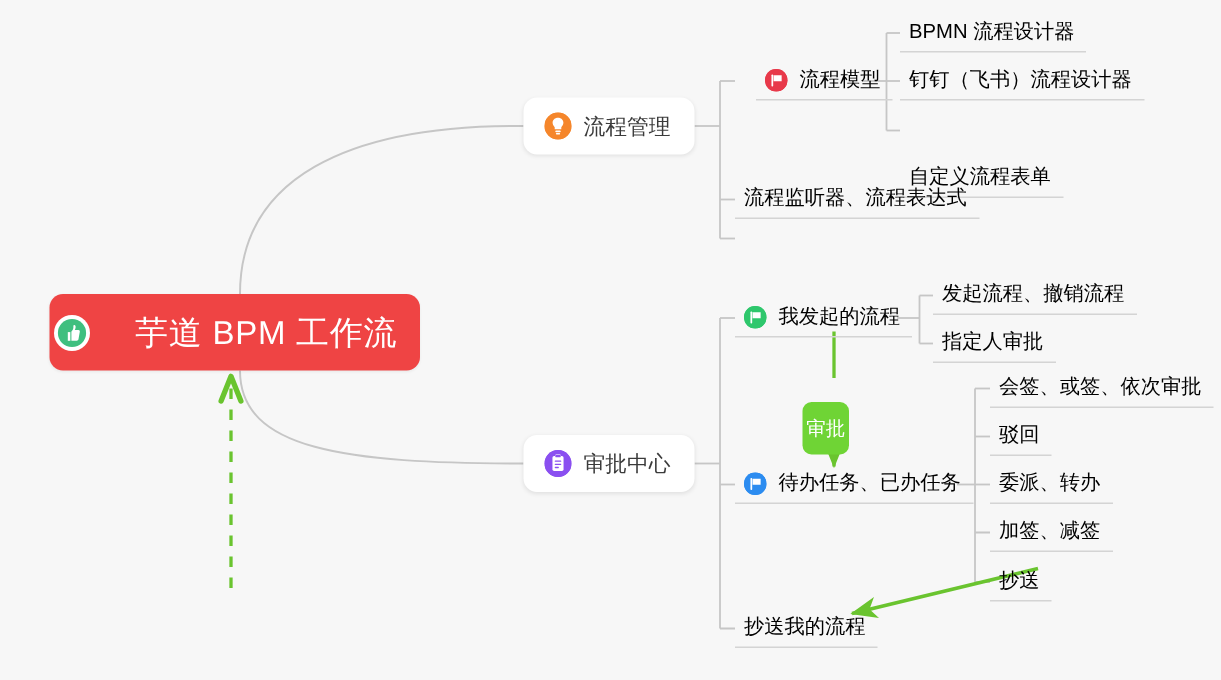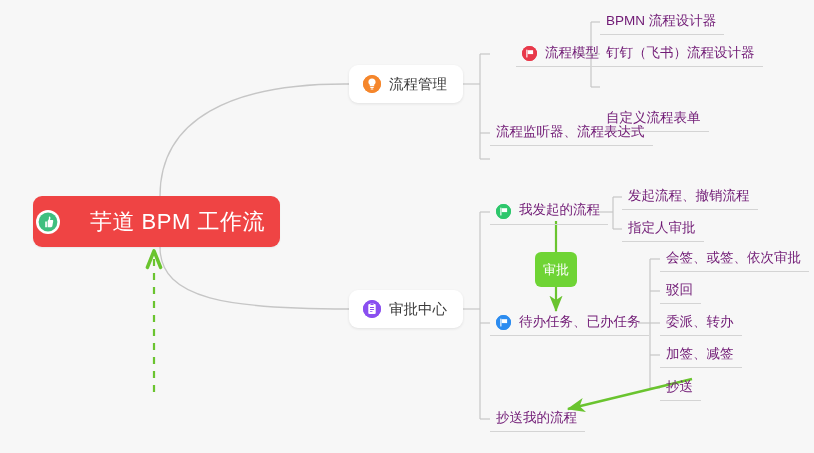--- a/index.html
+++ b/index.html
@@ -82,21 +82,21 @@
     display: flex;
     align-items: center;
     border-bottom: 1px solid #d4d4d4;
     box-sizing: border-box;
     height: 27px;
     padding: 0 8px 0 6px;
     background: transparent;
   }
   .text-node .t {
     font-size: 13.5px;
-    color: #701a75;
+    color: #000000;
     white-space: nowrap;
     line-height: 1;
   }
   .text-node.with-icon .t { margin-left: 8px; }
 
   
   .tag-node {
     position: absolute;
     background: #6fd435;
     border-radius: 6px;
@@ -208,21 +208,21 @@
       <svg width="18" height="18" viewBox="0 0 18 18">
         <circle cx="9" cy="9" r="9" fill="#f5862b"></circle>
         <path d="M9 3.5 C6.9 3.5 5.4 5.0 5.4 6.9 C5.4 8.2 6.2 9.0 6.8 9.8 L6.8 11.2 L11.2 11.2 L11.2 9.8 C11.8 9.0 12.6 8.2 12.6 6.9 C12.6 5.0 11.1 3.5 9 3.5 Z" fill="#ffffff"></path>
         <rect x="7.2" y="12.0" width="3.6" height="1.1" rx="0.5" fill="#ffffff"></rect>
         <rect x="7.6" y="13.6" width="2.8" height="1.0" rx="0.5" fill="#ffffff"></rect>
       </svg>
     </span>
     <span class="card-label">流程管理</span>
   </div>
 
-  <div class="text-node with-icon" style="left:516px; top:40px;">
+  <div class="text-node with-icon" style="left:504px; top:40px;">
     <span class="icon icon-sm ico-flag-r">
       <svg width="15" height="15" viewBox="0 0 15 15">
         <circle cx="7.5" cy="7.5" r="7.5" fill="#e8394a"></circle>
         <rect x="4.3" y="3.6" width="1.15" height="8.0" rx="0.5" fill="#ffffff"></rect>
         <path d="M5.7 4.2 L11.1 4.2 L11.1 8.1 L5.7 8.1 Z" fill="#ffffff"></path>
       </svg>
     </span>
     <span class="t">流程模型</span>
   </div>
 
@@ -251,40 +251,40 @@
         <rect x="7.2" y="2.9" width="3.6" height="2.1" rx="0.9" fill="#ffffff"></rect>
         <rect x="7.2" y="3.2" width="3.6" height="1.7" rx="0.8" fill="#8a4ff0"></rect>
         <rect x="6.8" y="7.0" width="4.4" height="0.9" rx="0.45" fill="#8a4ff0"></rect>
         <rect x="6.8" y="9.1" width="4.4" height="0.9" rx="0.45" fill="#8a4ff0"></rect>
         <rect x="6.8" y="11.2" width="2.8" height="0.9" rx="0.45" fill="#8a4ff0"></rect>
       </svg>
     </span>
     <span class="card-label">审批中心</span>
   </div>
 
-  <div class="text-node with-icon" style="left:490px; top:198px;font-family:Liberation Mono, monospace;">
+  <div class="text-node with-icon" style="left:490px; top:198px;">
     <span class="icon icon-sm ico-flag-g">
       <svg width="15" height="15" viewBox="0 0 15 15">
         <circle cx="7.5" cy="7.5" r="7.5" fill="#2ec76c"></circle>
         <rect x="4.3" y="3.6" width="1.15" height="8.0" rx="0.5" fill="#ffffff"></rect>
         <path d="M5.7 4.2 L11.1 4.2 L11.1 8.1 L5.7 8.1 Z" fill="#ffffff"></path>
       </svg>
     </span>
     <span class="t">我发起的流程</span>
   </div>
 
   <div class="text-node" style="left:622px; top:183px;">
     <span class="t">发起流程、撤销流程</span>
   </div>
 
   <div class="text-node" style="left:622px; top:215px;">
     <span class="t">指定人审批</span>
   </div>
 
-  <div class="tag-node" style="left:535px; top:252px; width:42px; height:35px;">
+  <div class="tag-node" style="left:535px; top:268px; width:31px; height:35px;">
     <span class="t">审批</span>
   </div>
 
   <div class="text-node with-icon" style="left:490px; top:309px;">
     <span class="icon icon-sm ico-flag-b">
       <svg width="15" height="15" viewBox="0 0 15 15">
         <circle cx="7.5" cy="7.5" r="7.5" fill="#2c8cf0"></circle>
         <rect x="4.3" y="3.6" width="1.15" height="8.0" rx="0.5" fill="#ffffff"></rect>
         <path d="M5.7 4.2 L11.1 4.2 L11.1 8.1 L5.7 8.1 Z" fill="#ffffff"></path>
       </svg>

